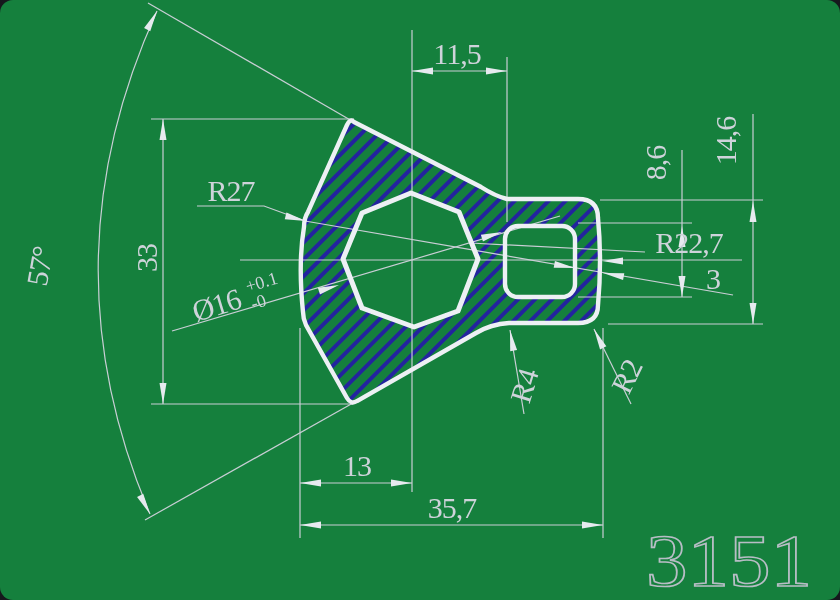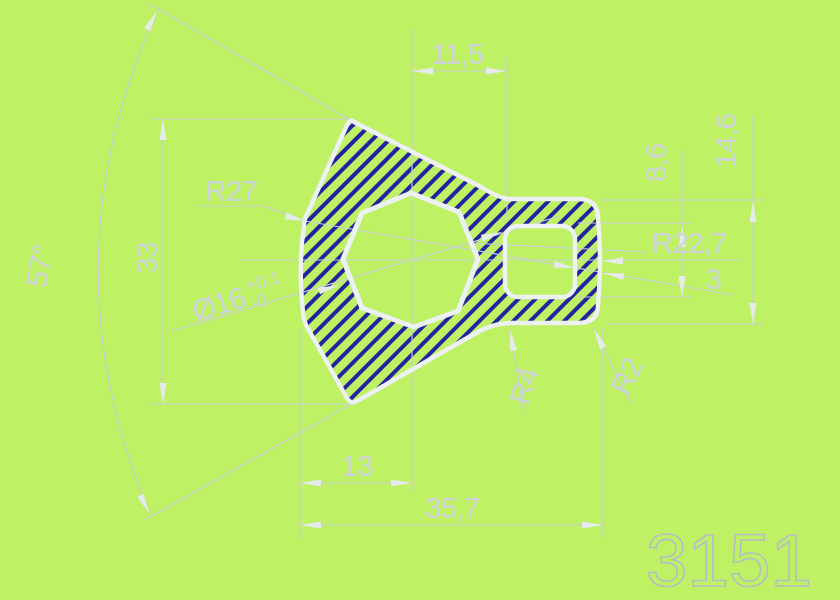--- a/index.html
+++ b/index.html
@@ -1,17 +1,17 @@
 <!DOCTYPE html>
 <html><head>
 <meta charset="utf-8">
 <style>
   html,body{margin:0;padding:0;background:#16181d;}
   #stage{width:840px;height:600px;position:relative;overflow:hidden;
-         background:#bef264;font-family:Liberation Sans, sans-serif;}
+         background:#15803d;font-family:Liberation Serif, serif;border-radius:13px;}
   svg{display:block;}
   text{fill:#ced3da;}
   .dimtxt{font-size:30px;letter-spacing:-1px;}
   .toltxt{font-size:18px;}
   .partnum{font-size:74px;fill:none;stroke:#b7bdc5;stroke-width:1.6px;}
 </style>
 </head>
 <body>
 
 <div id="stage">

